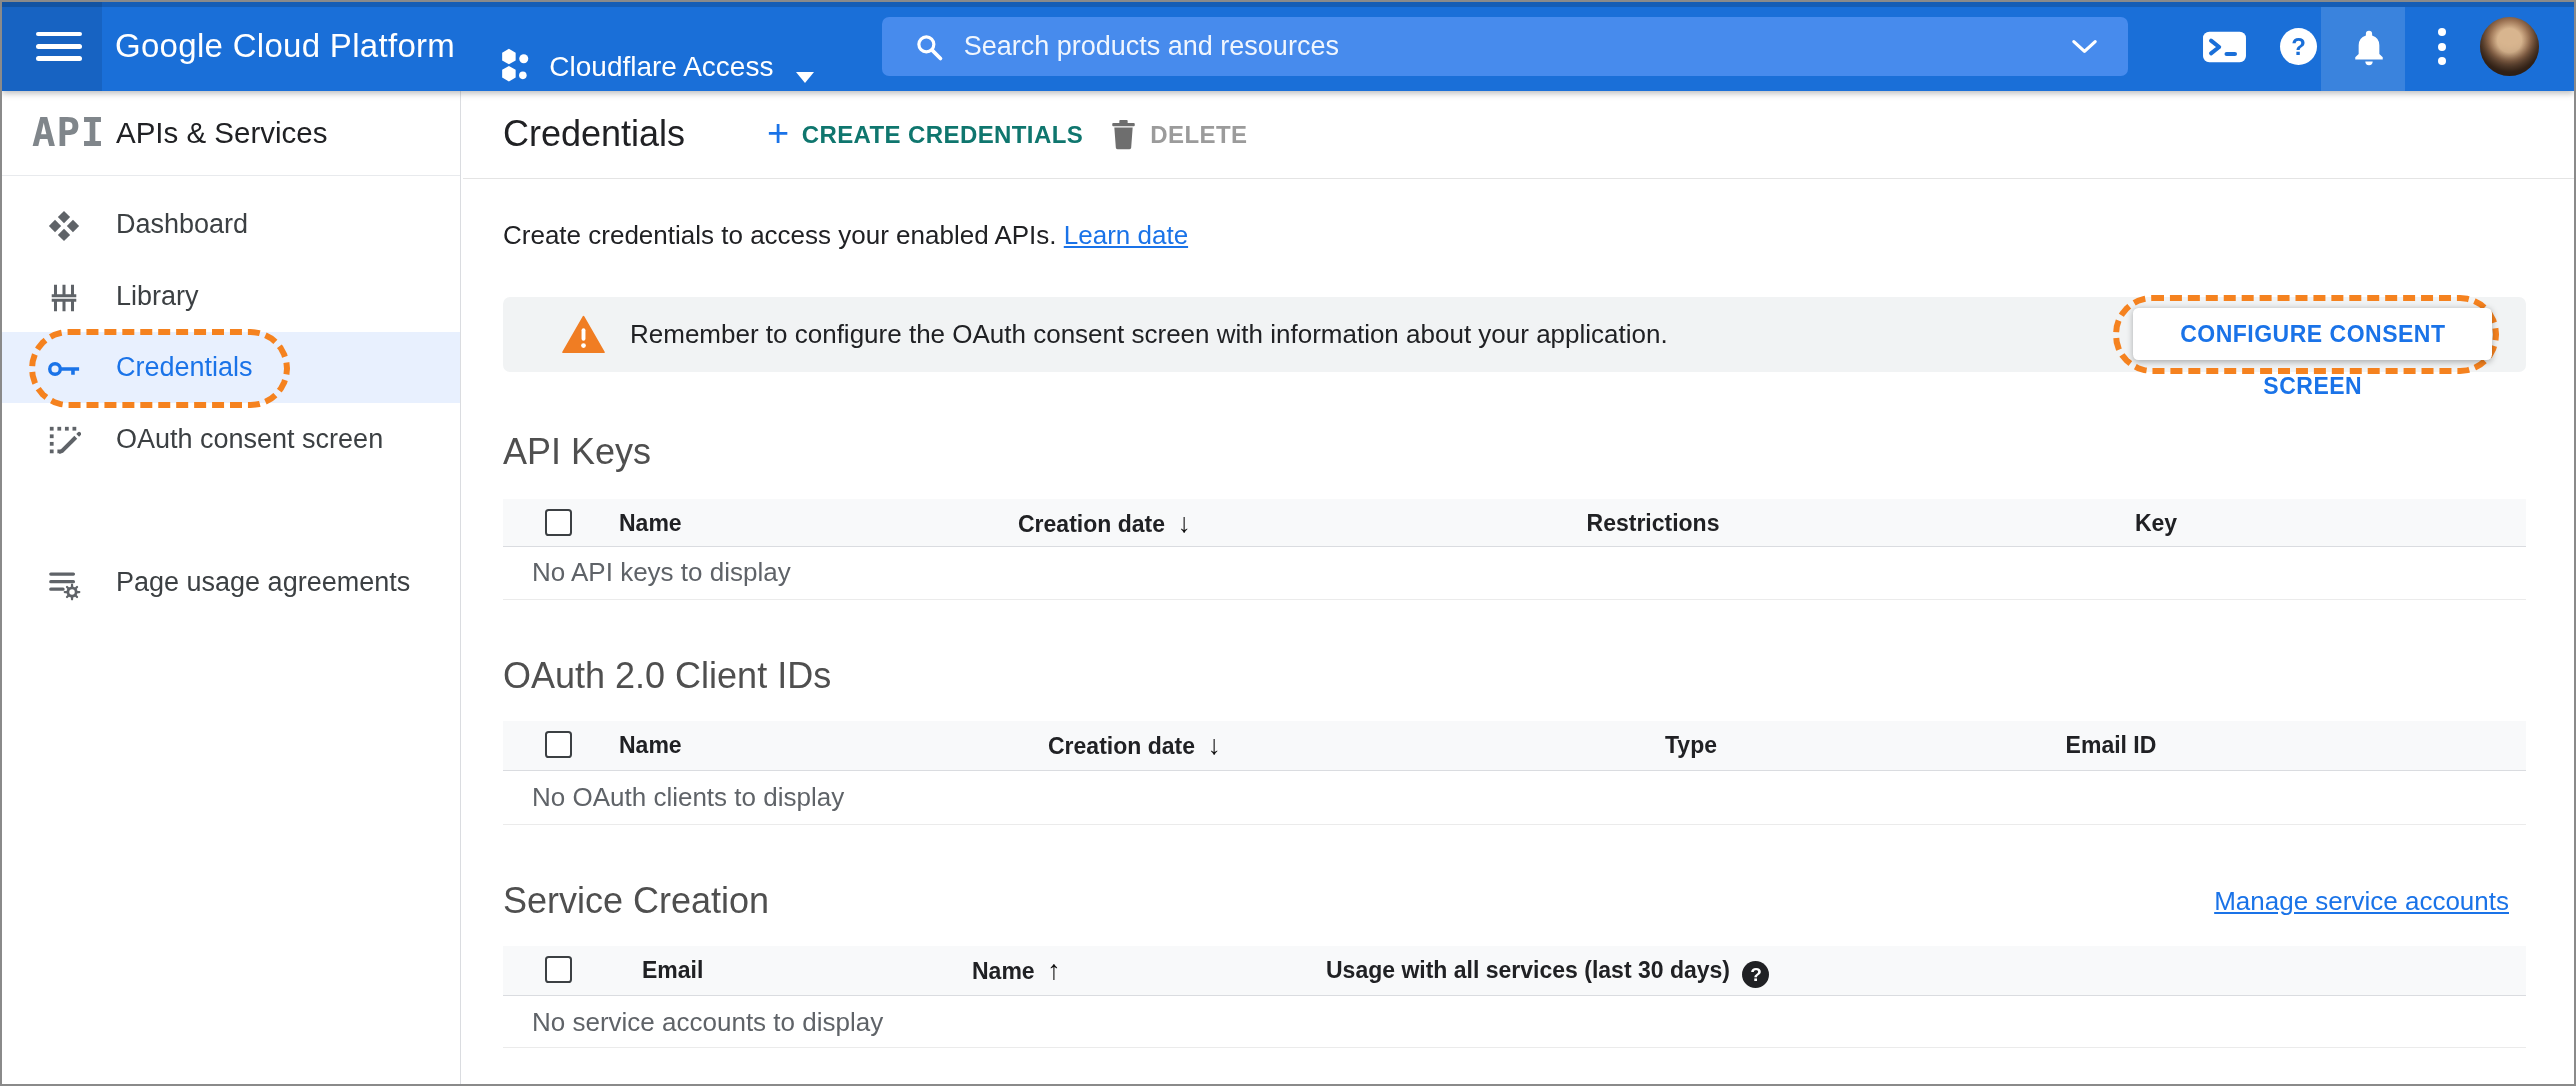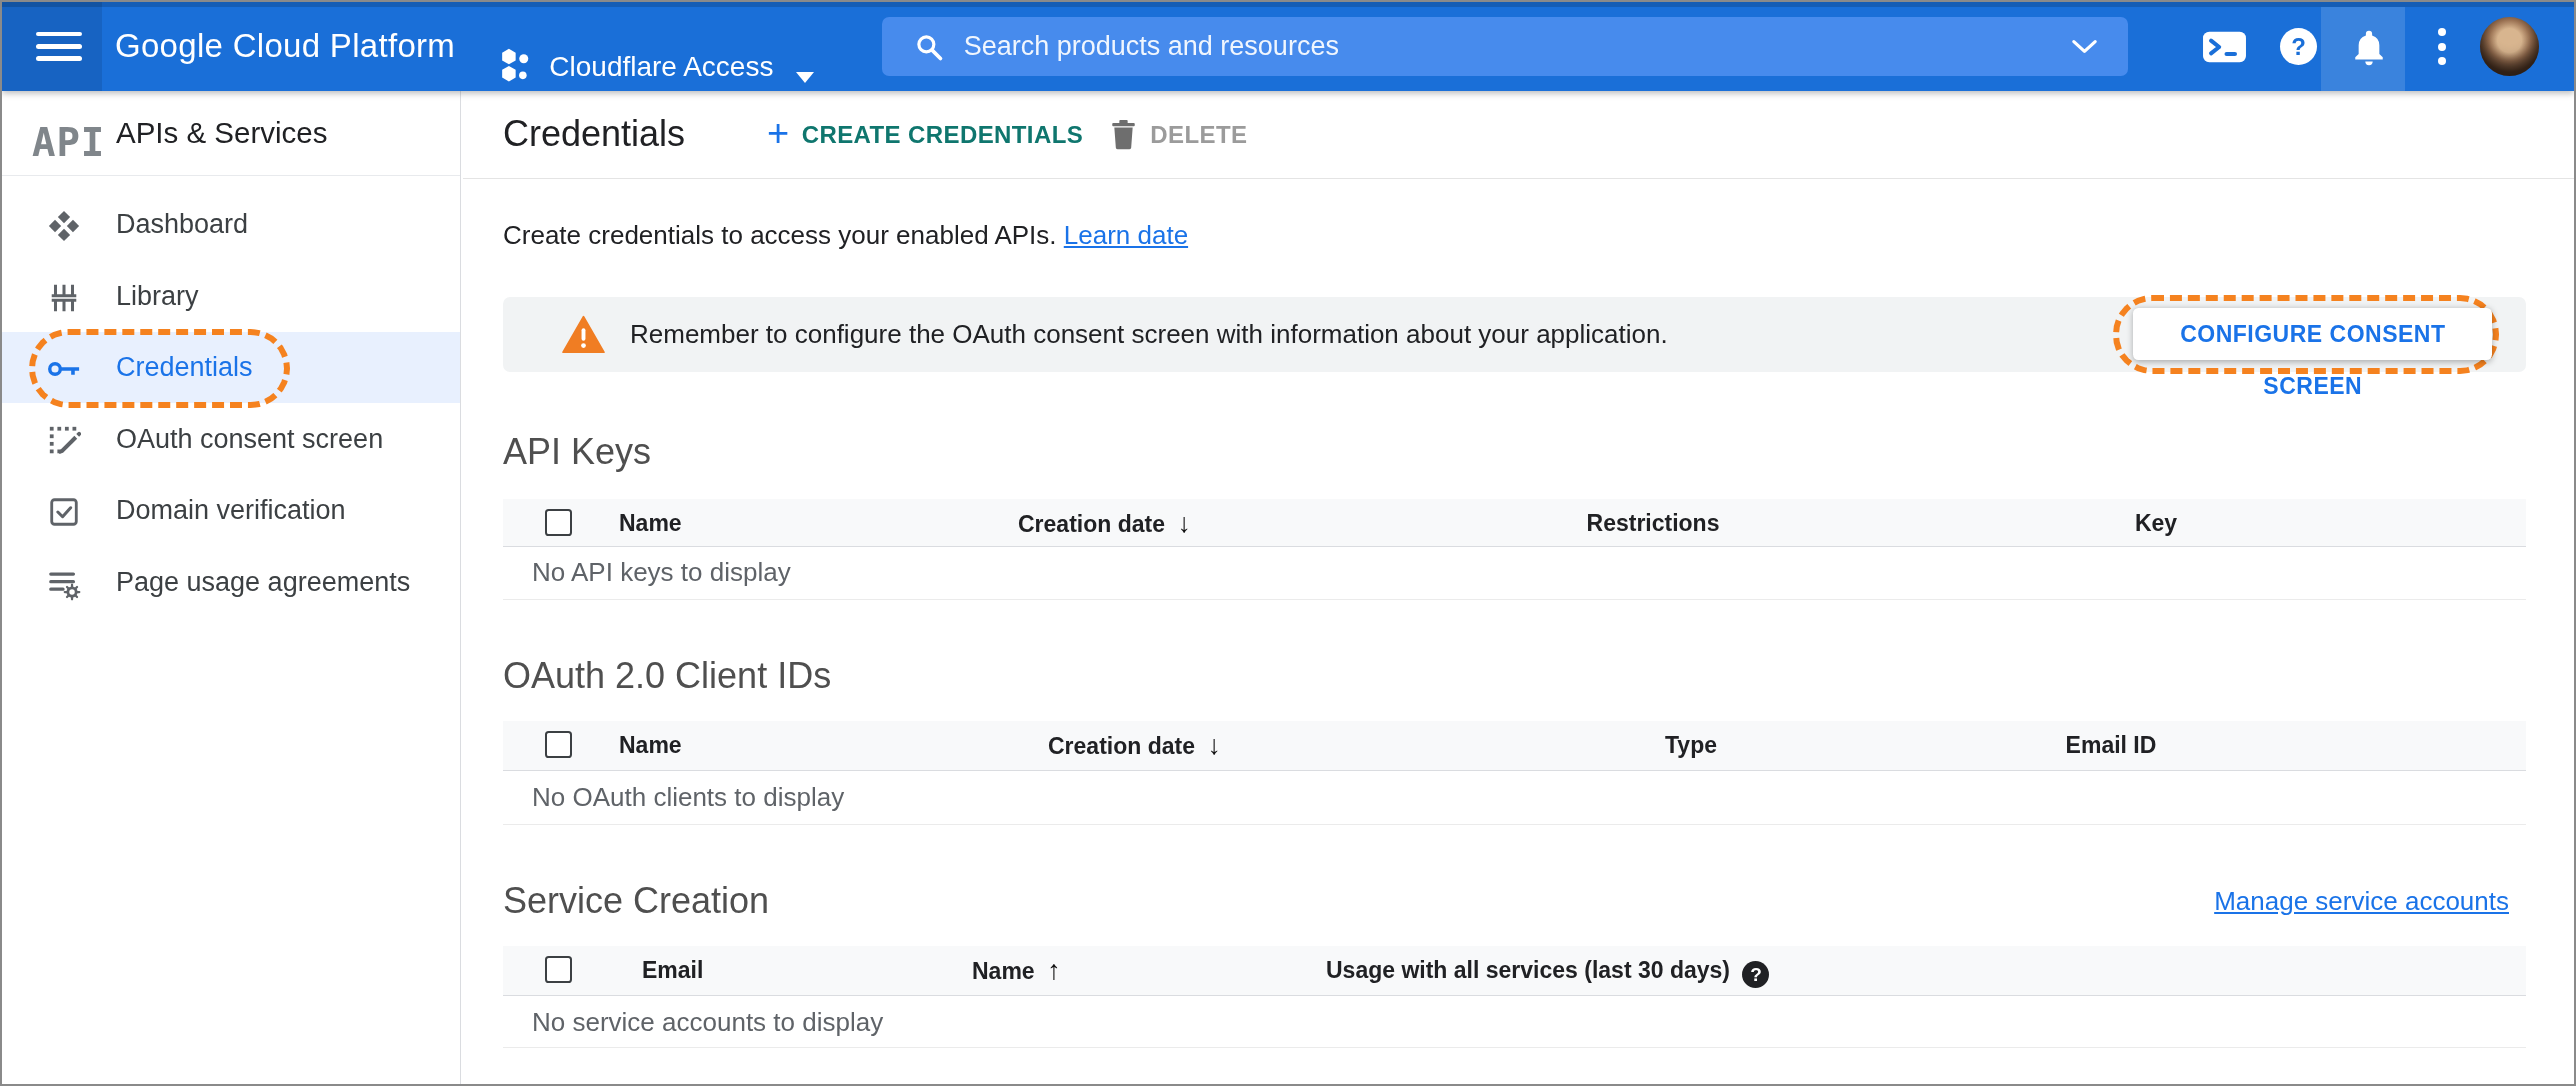--- a/index.html
+++ b/index.html
@@ -39,21 +39,21 @@
   .dots { display:flex; flex-direction:column; gap:6.3px; }
   .dots i { width:8px; height:8px; border-radius:50%; background:#fff; }
   .avatar { position:absolute; left:2478px; top:15px; width:59px; height:59px; border-radius:50%;
             background:radial-gradient(circle at 50% 40%, #d8b58f 0 26%, #9a7152 45%, #4a3322 68%, #2c2019 100%);
             box-shadow:inset 0 -16px 12.5px rgba(20,14,10,.45); cursor:pointer; }
 
   
   .sidebar { position:absolute; left:0; top:89px; bottom:0; width:459px; background:#fff;
              border-right:1.8px solid #dadce0; z-index:5; }
   .side-header { position:absolute; left:0; top:0; width:100%; height:85px; border-bottom:1.8px solid #e8eaed; }
-  .api-logo { position:absolute; left:30px; top:10px; height:85px; line-height:83px;
+  .api-logo { position:absolute; left:30px; top:0; height:85px; line-height:83px;
               font-family:"DejaVu Sans Mono", monospace; font-weight:bold; font-size:39px;
               color:#80868b; letter-spacing:0.9px; }
   .side-title { position:absolute; left:114px; top:0; height:85px; line-height:83px; font-size:29.5px; color:#202124; }
   .nav-item { position:absolute; left:0; width:100%; height:71px; cursor:pointer; }
   .nav-item .nicon { position:absolute; left:45px; top:19.7px; width:34px; height:34px; }
   .nav-item .nlabel { position:absolute; left:114px; top:0; height:71px; line-height:71px;
                       font-size:27px; color:#3c4043; white-space:nowrap; }
   .nav-item.active { background:#e8f0fe; }
   .nav-item.active .nlabel { color:#1a73e8; }
   .side-annotation { position:absolute; left:27px; top:238px; width:261px; height:79px;
@@ -209,27 +209,20 @@
         <rect x="3" y="11" width="4" height="4"></rect>
           <rect x="3" y="19" width="4" height="4"></rect>
         <rect x="3" y="27" width="4" height="4"></rect>
           <rect x="11" y="27" width="4" height="4"></rect>
         <path d="M14 27.5L29 12.5l3 3-15 15-4.2 1.2z"></path>
         <path d="M31 10.5l3 3 1.5-1.5a2.1 2.1 0 0 0-3-3z"></path>
       </svg>
       <span class="nlabel">OAuth consent screen</span>
     </div>
 
-    <div class="nav-item" style="top:384px;">
-      <svg class="nicon" viewBox="0 0 36 36">
-        <rect x="5" y="5" width="26" height="26" rx="3" fill="none" stroke="#5f6368" stroke-width="3"></rect>
-        <path d="M11.5 18l5 5 8.5-9.5" fill="none" stroke="#5f6368" stroke-width="3.2" stroke-linecap="round" stroke-linejoin="round"></path>
-      </svg>
-      <span class="nlabel">Domain verification</span>
-    </div>
 
     <div class="nav-item" style="top:456px;">
       <svg class="nicon" viewBox="0 0 36 36">
         <path d="M4 7.5h24M4 15.5h24M4 23.5h13" stroke="#5f6368" stroke-width="3.4" stroke-linecap="round" fill="none"></path>
         <circle cx="26.5" cy="26.5" r="4.4" fill="none" stroke="#5f6368" stroke-width="3"></circle>
         <path d="M26.5 18.8v3M26.5 31.2v3M18.8 26.5h3M31.2 26.5h3M21.2 21.2l2.1 2.1M29.7 29.7l2.1 2.1M31.8 21.2l-2.1 2.1M23.3 29.7l-2.1 2.1" stroke="#5f6368" stroke-width="2.4" stroke-linecap="round"></path>
       </svg>
       <span class="nlabel">Page usage agreements</span>
     </div>
 

